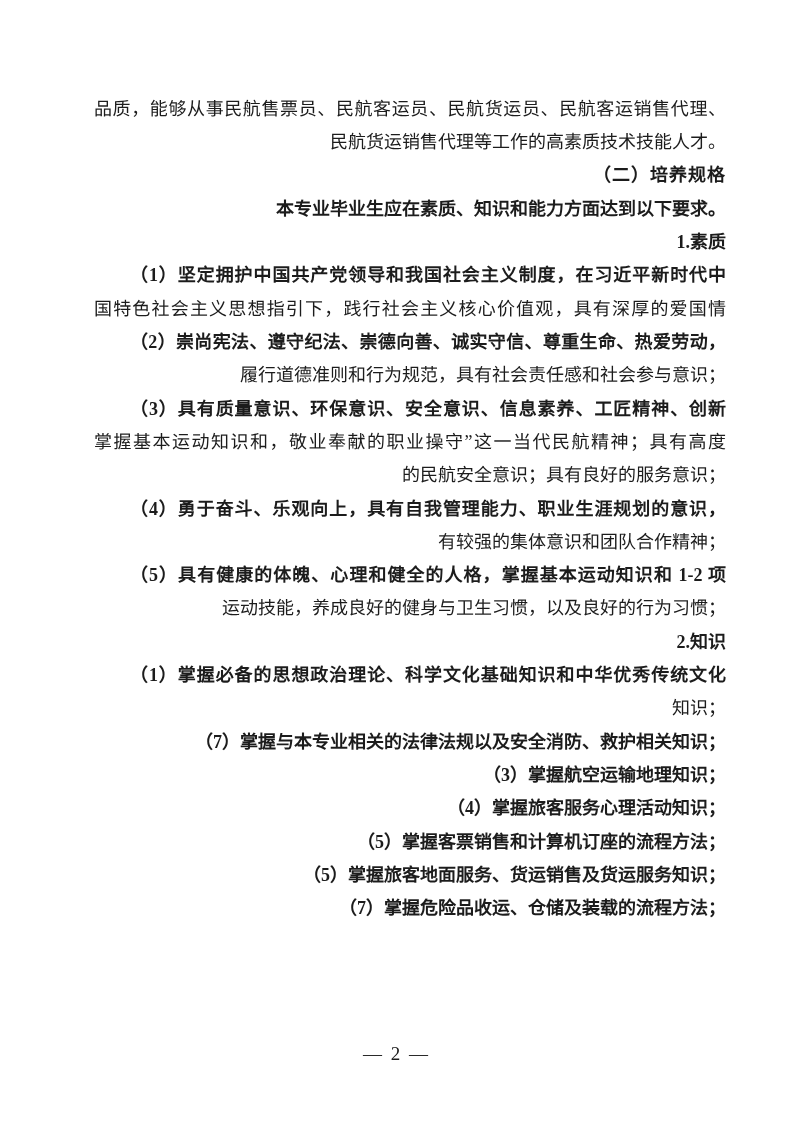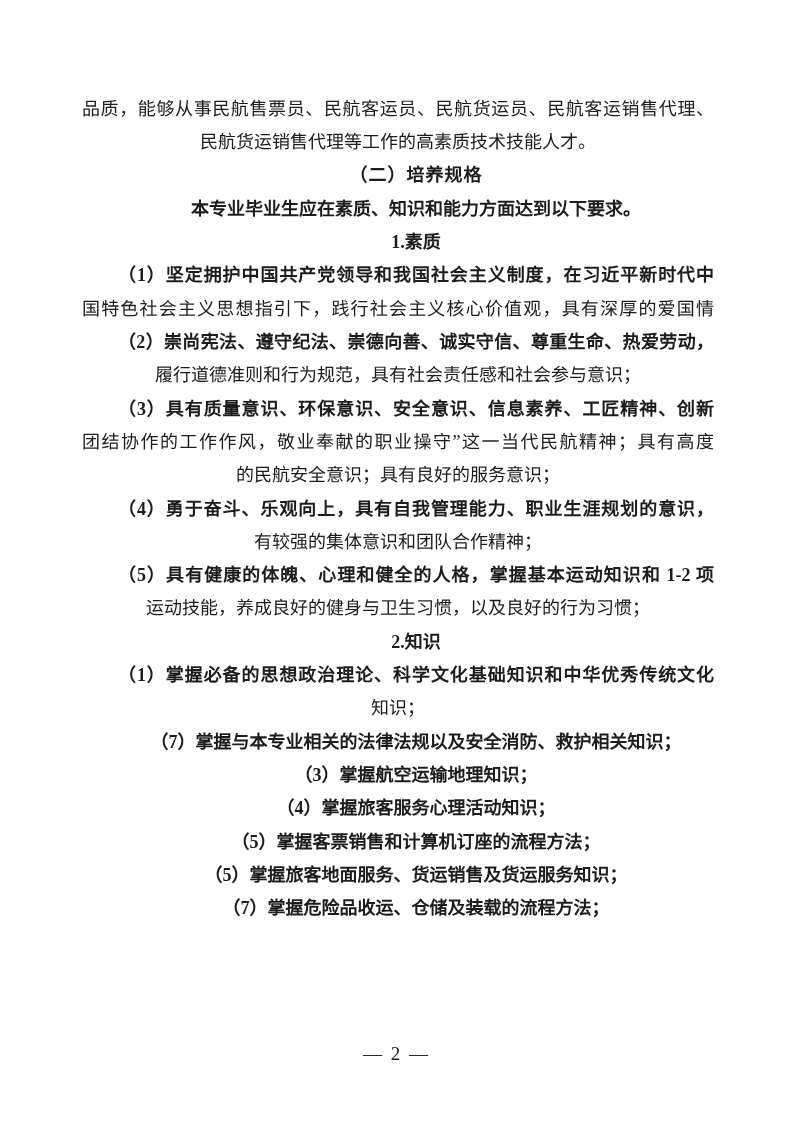--- a/index.html
+++ b/index.html
@@ -7,29 +7,29 @@
     position: relative;
     width: 793px;
     height: 1122px;
     background: #ffffff;
     overflow: hidden;
     font-family: "Liberation Serif", "DejaVu Serif", serif;
     color: #1c1c1c;
   }
   .content {
     position: absolute;
-    left: 82px;
+    left: 94px;
     top: 93px;
     width: 632px;
   }
   .ln {
     font-size: 18px;
     line-height: 33.3px;
     height: 33.3px;
-    text-align: center;
+    text-align: right;
   }
   .ind { text-indent: 36px; font-weight: bold; }
   .j { text-align: justify; text-align-last: justify; }
   .head {
     font-weight: 700;
     font-family: Liberation Mono, monospace;
     letter-spacing: 1px;
   }
   .footer {
     position: absolute;
@@ -50,21 +50,21 @@
     <div class="ln j">品质，能够从事民航售票员、民航客运员、民航货运员、民航客运销售代理、</div>
     <div class="ln">民航货运销售代理等工作的高素质技术技能人才。</div>
     <div class="ln ind head">（二）培养规格</div>
     <div class="ln ind">本专业毕业生应在素质、知识和能力方面达到以下要求。</div>
     <div class="ln ind">1.素质</div>
     <div class="ln ind j">（1）坚定拥护中国共产党领导和我国社会主义制度，在习近平新时代中</div>
     <div class="ln j">国特色社会主义思想指引下，践行社会主义核心价值观，具有深厚的爱国情</div>
     <div class="ln ind j">（2）崇尚宪法、遵守纪法、崇德向善、诚实守信、尊重生命、热爱劳动，</div>
     <div class="ln">履行道德准则和行为规范，具有社会责任感和社会参与意识；</div>
     <div class="ln ind j">（3）具有质量意识、环保意识、安全意识、信息素养、工匠精神、创新</div>
-    <div class="ln j">团结协作的工作作风，敬业奉献的职业操守”这一当代民航精神；具有高度</div>
+    <div class="ln j">掌握基本运动知识和，敬业奉献的职业操守”这一当代民航精神；具有高度</div>
     <div class="ln">的民航安全意识；具有良好的服务意识；</div>
     <div class="ln ind j">（4）勇于奋斗、乐观向上，具有自我管理能力、职业生涯规划的意识，</div>
     <div class="ln">有较强的集体意识和团队合作精神；</div>
     <div class="ln ind j">（5）具有健康的体魄、心理和健全的人格，掌握基本运动知识和 1-2 项</div>
     <div class="ln">运动技能，养成良好的健身与卫生习惯，以及良好的行为习惯；</div>
     <div class="ln ind">2.知识</div>
     <div class="ln ind j">（1）掌握必备的思想政治理论、科学文化基础知识和中华优秀传统文化</div>
     <div class="ln">知识；</div>
     <div class="ln ind">（7）掌握与本专业相关的法律法规以及安全消防、救护相关知识；</div>
     <div class="ln ind">（3）掌握航空运输地理知识；</div>

